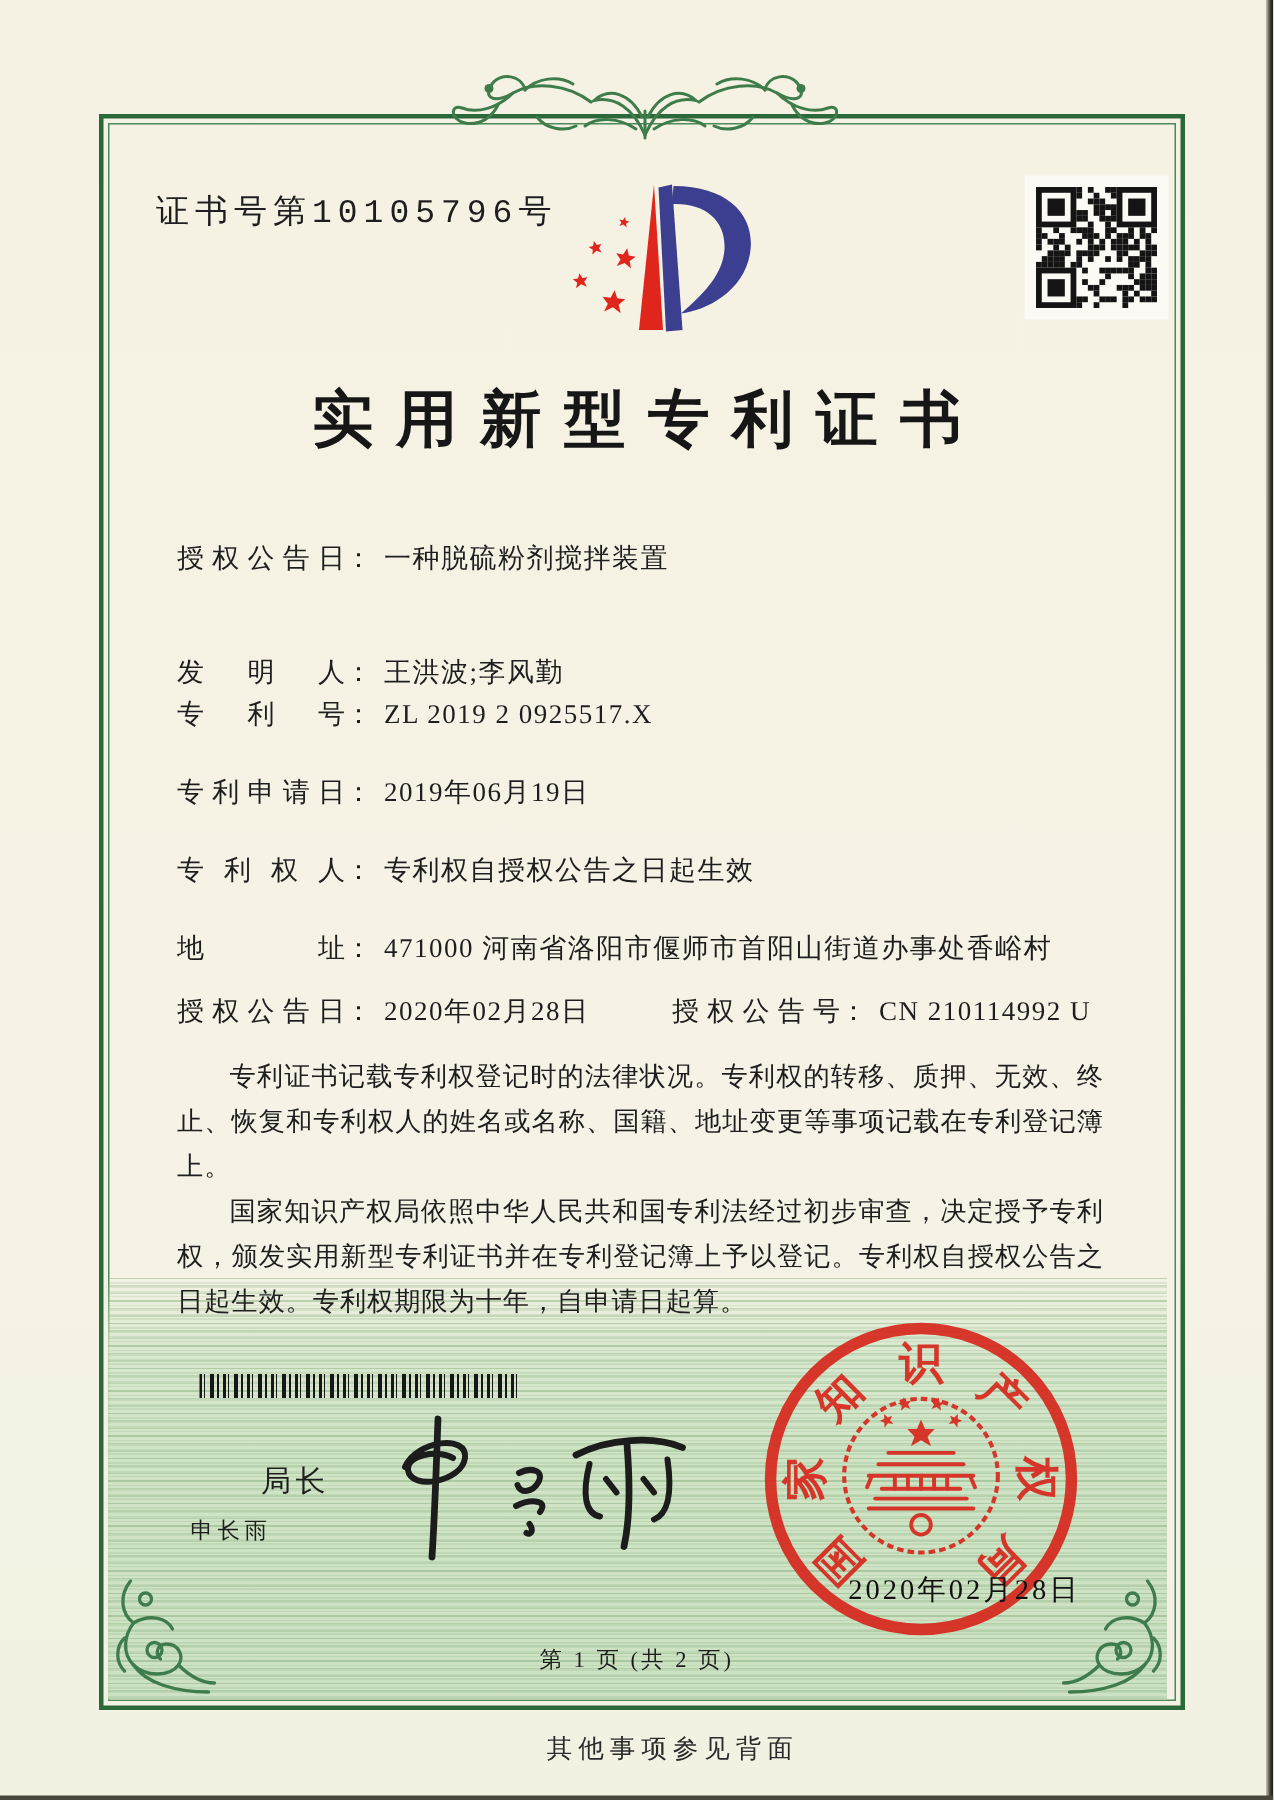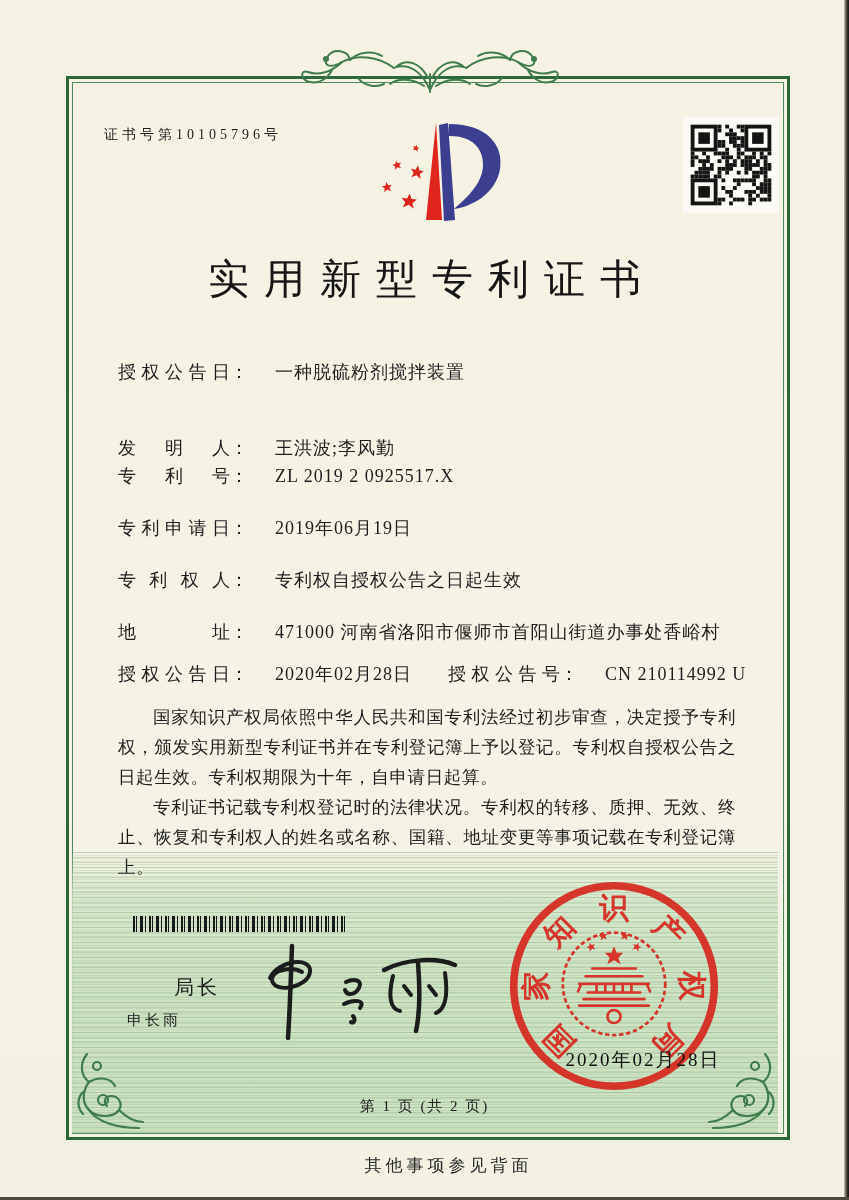--- a/index.html
+++ b/index.html
@@ -15,32 +15,32 @@
          border:3.5px solid #2b683a;}
   .frame-inner{position:absolute;inset:3px;border:1.5px solid #4d8a5b;}
 
   
   .band{position:absolute;left:72px;top:852px;width:706px;height:281px;
         background:linear-gradient(to bottom,rgba(213,231,204,0) 0,rgba(213,231,204,.85) 45px,rgba(206,227,196,.95) 120px,rgba(203,225,193,.97) 100%);}
   .band .waves{position:absolute;inset:0;
         background:repeating-linear-gradient(to bottom,rgba(122,165,113,.30) 0 1px,rgba(122,165,113,0) 1px 5px),
                    repeating-linear-gradient(to bottom,rgba(122,165,113,.18) 0 1px,rgba(122,165,113,0) 1px 3px);}
 
-  .cert-no{position:absolute;left:104px;top:126px;font-size:14px;letter-spacing:4px;}
+  .cert-no{position:absolute;left:104px;top:126px;font-size:22px;letter-spacing:4px;font-family:Liberation Mono, monospace;}
 
   .logo{position:absolute;left:350px;top:108px;}
   .qr{position:absolute;left:683px;top:117px;width:96px;height:96px;background:#fbfaf4;}
 
   .title{position:absolute;left:0;width:100%;top:252px;text-align:center;
-         font-size:41px;font-weight:normal;letter-spacing:15px;text-indent:15px;color:#161616;}
+         font-size:41px;font-weight:bold;letter-spacing:15px;text-indent:15px;color:#161616;}
 
   .frow{position:absolute;left:118px;width:640px;font-size:18px;white-space:nowrap;}
   .flabel{display:inline-block;width:112px;text-align:justify;text-align-last:justify;vertical-align:bottom;}
   .fcolon{margin-right:8px;}
-  .fvalue{letter-spacing:1px;margin-left:19px;}
+  .fvalue{letter-spacing:1px;}
   .frow .second{position:absolute;left:330px;top:0;}
 
   .paras{position:absolute;left:118px;top:702px;width:618px;font-size:17.5px;line-height:30px;
          letter-spacing:.6px;text-align:justify;}
   .paras p{margin:0;text-indent:2em;}
 
   .barcode{position:absolute;left:133px;top:916px;width:212px;height:16px;
         background:repeating-linear-gradient(90deg,#17171a 0 2px,transparent 2px 3px,#17171a 3px 4px,transparent 4px 7px,#17171a 7px 10px,transparent 10px 12px,#17171a 12px 13px,transparent 13px 16px);}
 
   .officer-title{position:absolute;left:127px;top:974px;font-size:20px;letter-spacing:3px;margin-left:47px;}
@@ -294,22 +294,22 @@
     <span class="flabel">地址</span><span class="fcolon">：</span><span class="fvalue">471000 河南省洛阳市偃师市首阳山街道办事处香峪村</span>
   </div>
   <div class="frow" style="top:662px">
     <span class="flabel">授权公告日</span><span class="fcolon">：</span><span class="fvalue">2020年02月28日</span>
     <span class="second">
       <span class="flabel">授权公告号</span><span class="fcolon">：</span><span class="fvalue">CN 210114992 U</span>
     </span>
   </div>
 
   <div class="paras">
+    <p>专利证书记载专利权登记时的法律状况。专利权的转移、质押、无效、终止、恢复和专利权人的姓名或名称、国籍、地址变更等事项记载在专利登记簿上。</p>
     <p>国家知识产权局依照中华人民共和国专利法经过初步审查，决定授予专利权，颁发实用新型专利证书并在专利登记簿上予以登记。专利权自授权公告之日起生效。专利权期限为十年，自申请日起算。</p>
-    <p>专利证书记载专利权登记时的法律状况。专利权的转移、质押、无效、终止、恢复和专利权人的姓名或名称、国籍、地址变更等事项记载在专利登记簿上。</p>
   </div>
 
   <div class="barcode"></div>
 
   <div class="officer-title">局长</div>
   <div class="officer-name">申长雨</div>
 
   <svg class="signature" width="215" height="110" viewBox="0 0 215 110">
     <g fill="none" stroke="#1c1c1c" stroke-linecap="round" stroke-linejoin="round">
       <path stroke-width="4.5" d="M42,8 C41,34 40,70 38,100"></path>

